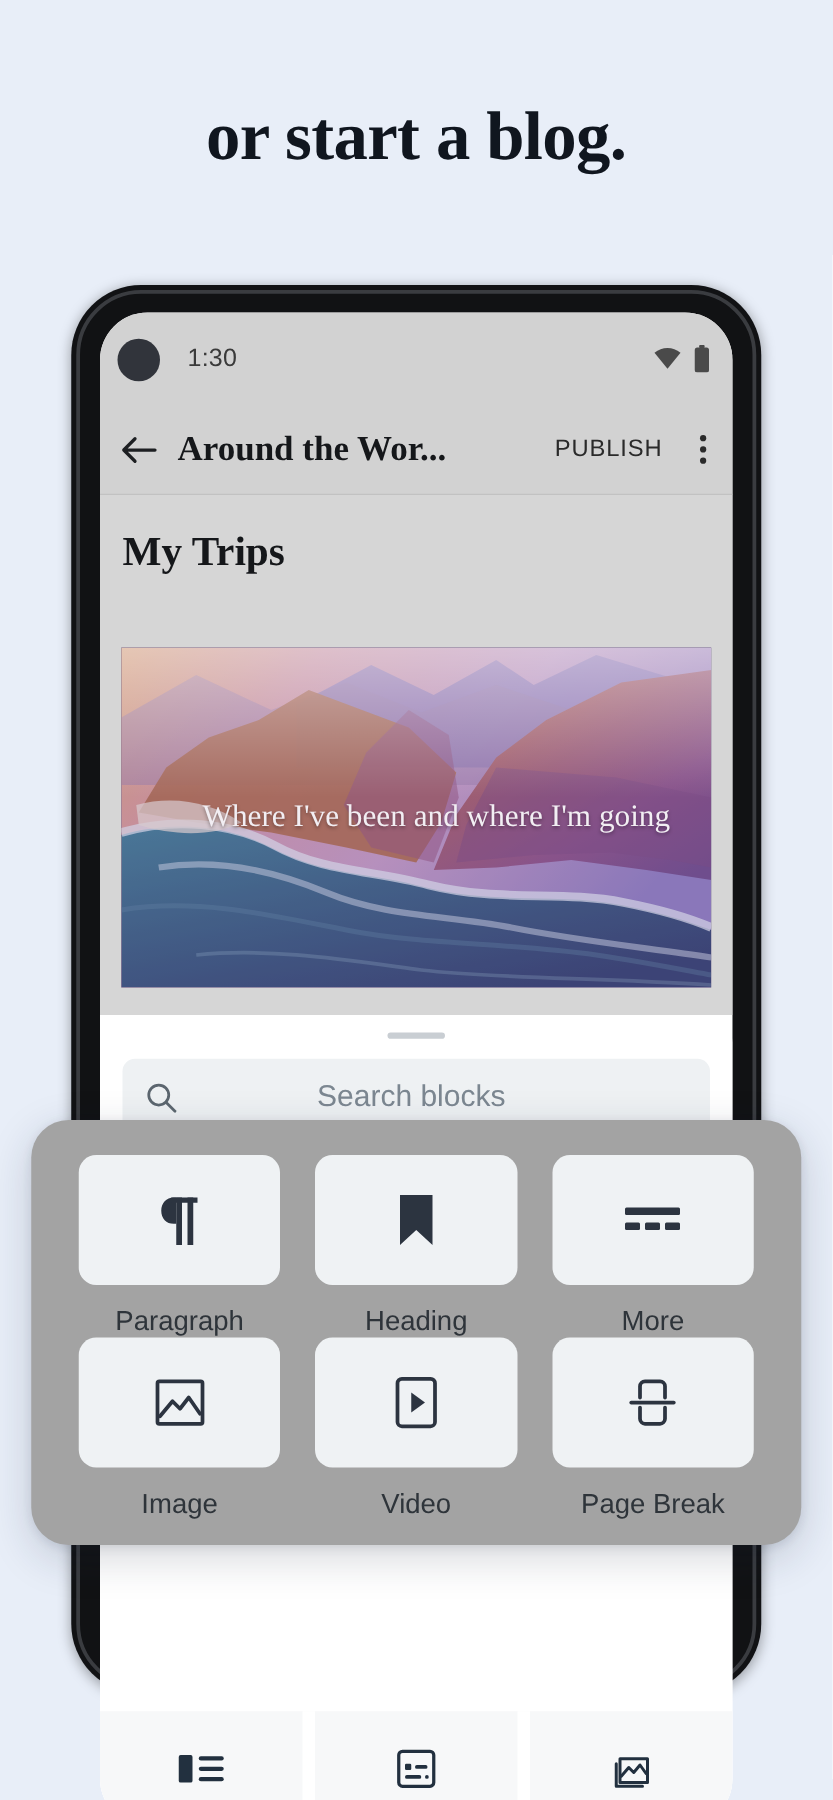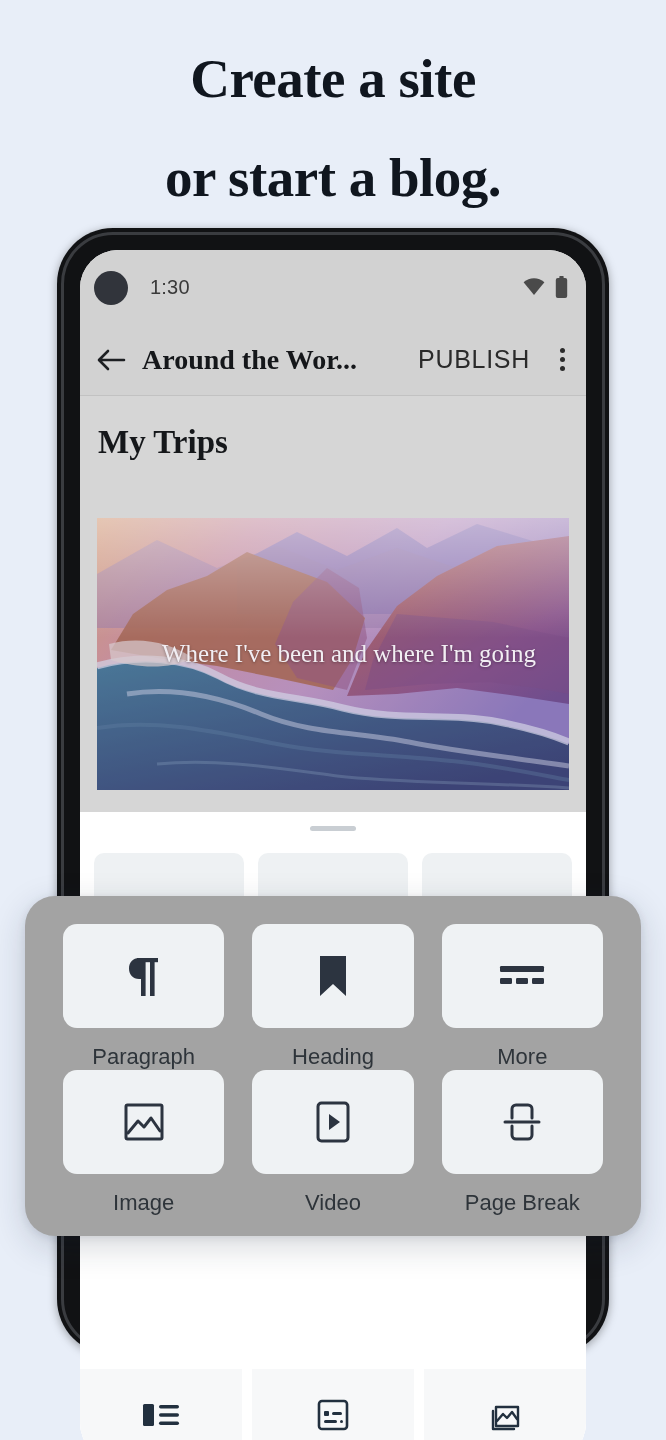--- a/index.html
+++ b/index.html
@@ -126,21 +126,21 @@
   .appbar .title {
     flex: 1;
     font-family: "Liberation Serif", serif;
     font-weight: 700;
     font-size: 28px;
     color: #15171a;
     white-space: nowrap;
     overflow: hidden;
   }
   .appbar .publish {
-    font-size: 25px;
+    font-size: 19px;
     letter-spacing: .7px;
     color: #2a2a2a;
     padding: 0 8px;
   }
   .appbar .kebab {
     width: 48px;
     display: flex;
     flex-direction: column;
     align-items: center;
     gap: 4px;
@@ -309,21 +309,20 @@
     color: #2e343a;
     text-align: center;
   }
 
   .ic { display: block; }
 </style>
 </head>
 <body>
 
 <div class="headline">
-  <span>Create a site</span>
   <span class="l2">or start a blog.</span>
 </div>
 
 <div class="phone-frame"></div>
 <div class="side-btn b1"></div>
 <div class="side-btn b2"></div>
 <div class="side-btn b3"></div>
 
 <div class="screen">
 
@@ -406,20 +405,27 @@
         <rect width="472" height="272" fill="#7a58a8" opacity="0.20"></rect>
         <rect width="472" height="120" fill="url(#haze)"></rect>
       </svg>
       <div class="cover-caption">Where I've been and where I'm going</div>
     </div>
   </div>
 
   <div class="sheet">
     <div class="grabber"></div>
 
+    <div class="searchbar">
+      <svg class="ic" width="26" height="26" viewBox="0 0 26 26">
+        <circle cx="11" cy="11" r="8" stroke="#5c666f" stroke-width="2.2" fill="none"></circle>
+        <path d="M17 17 L24 24" stroke="#5c666f" stroke-width="2.2" stroke-linecap="round"></path>
+      </svg>
+      <span class="ph">Search blocks</span>
+    </div>
 
     <div class="sheet-grid">
       <div>
           <div class="sheet-tile"></div>
         </div>
       <div>
           <div class="sheet-tile"></div>
         </div>
       <div>
           <div class="sheet-tile"></div>

